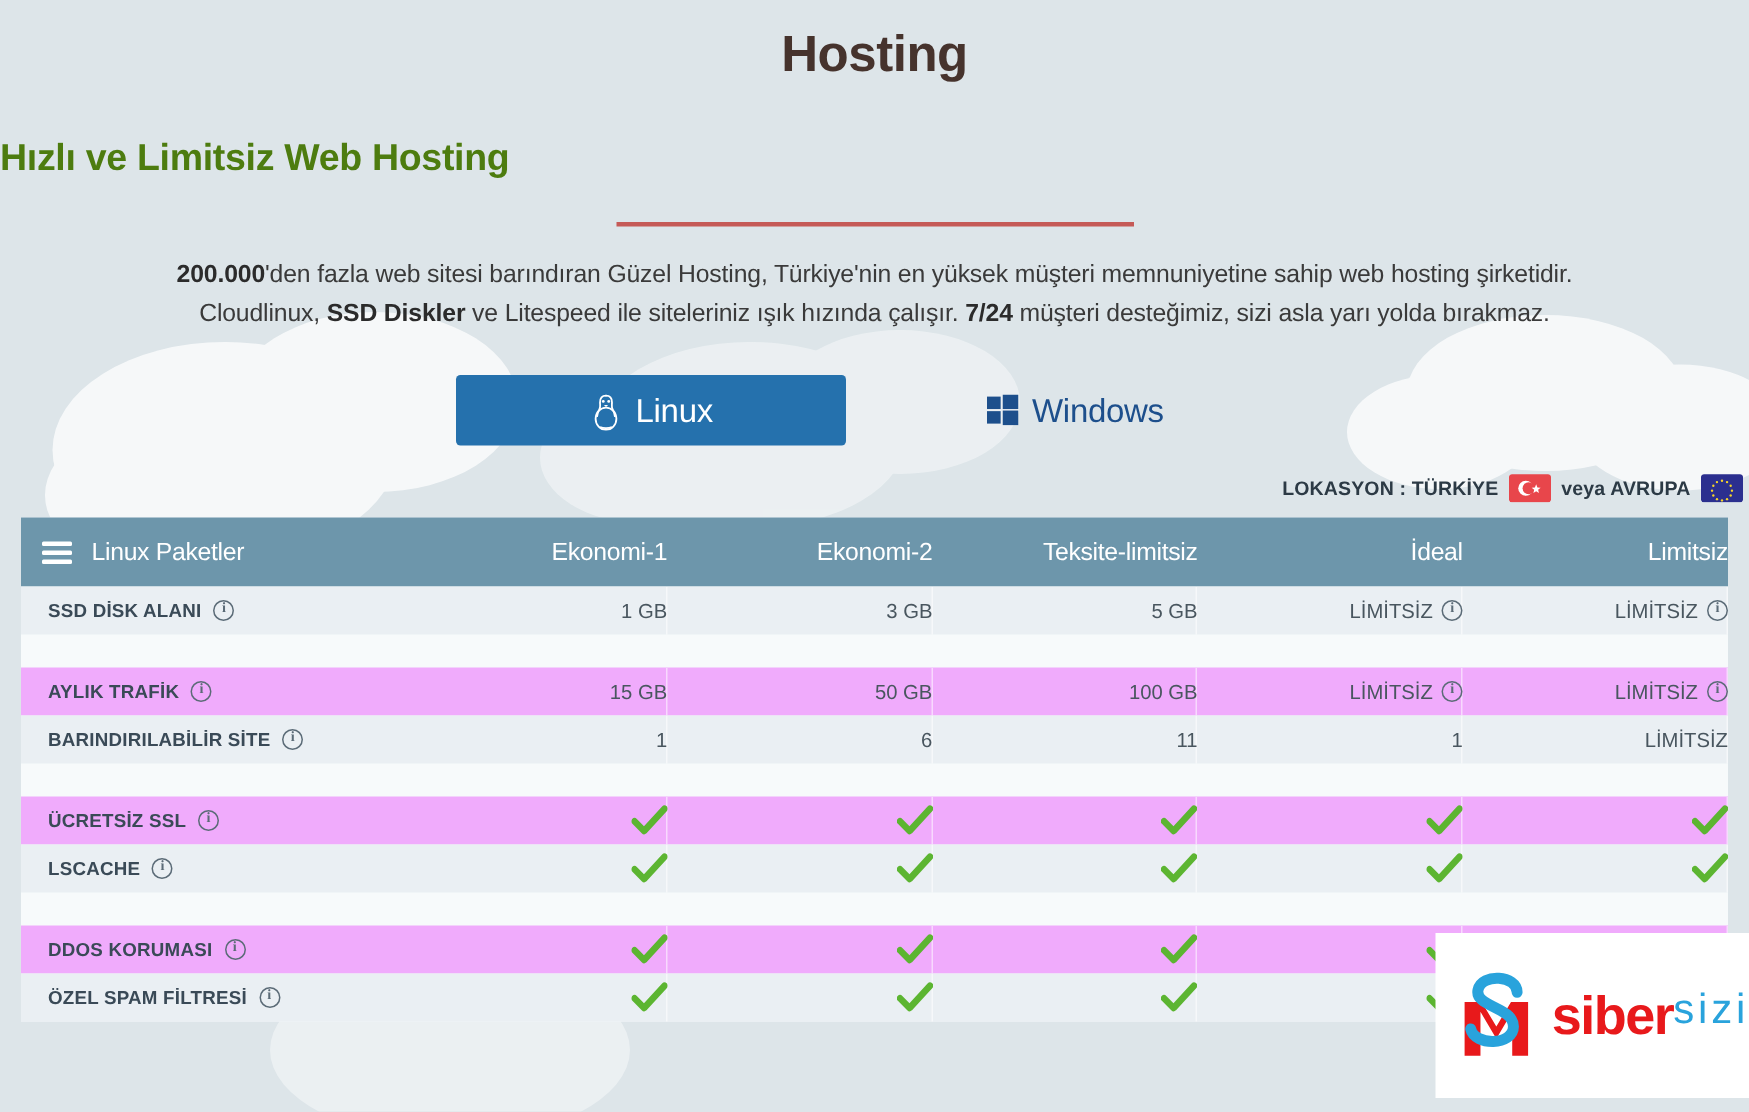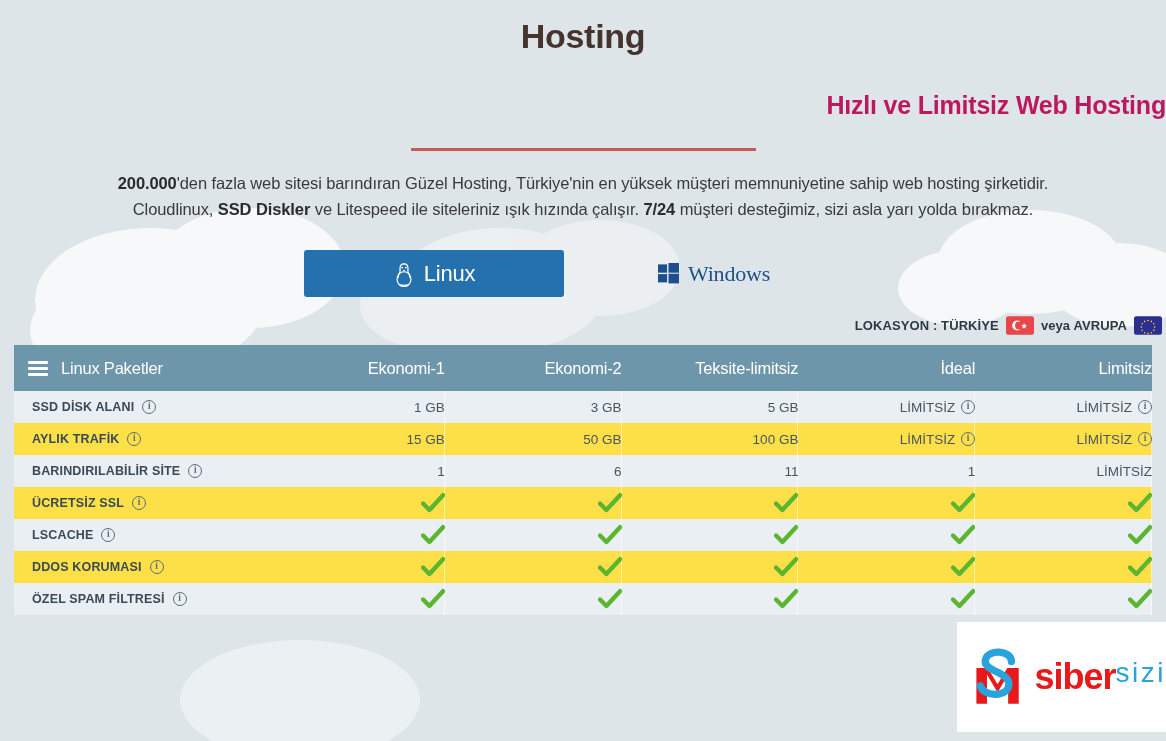--- a/index.html
+++ b/index.html
@@ -37,24 +37,24 @@
     text-align: center;
     font-size: 34px;
     font-weight: bold;
     color: #46332d;
     letter-spacing: -0.3px;
     padding-top: 17px;
     line-height: 1.15;
   }
 
   .hero-sub {
-    text-align: right;
+    text-align: left;
     font-size: 25px;
     font-weight: bold;
-    color: #be185d;
+    color: #4d7c0f;
     margin-top: 35px;
     letter-spacing: -0.2px;
   }
 
   .divider-wrap {
     display: flex;
     justify-content: center;
     margin-top: 28px;
   }
   .divider {
@@ -98,21 +98,21 @@
     gap: 9px;
     cursor: pointer;
     letter-spacing: -0.2px;
   }
 
   .btn-windows {
     background: transparent;
     border: none;
     color: #1d4f8c;
     font-size: 22px;
-    font-family: Liberation Serif, serif;
+    font-family: Liberation Sans, sans-serif;
     display: flex;
     align-items: center;
     gap: 9px;
     cursor: pointer;
     margin-left: 82px;
     letter-spacing: -0.2px;
   }
 
   
   .loc-row {
@@ -178,21 +178,21 @@
 
   .c-data { width: 176.8px; gap: 6px; }
 
   .thead .c-label {
     padding-left: 14px;
     gap: 13px;
   }
 
   .tbody .trow { height: 32px; }
   .tbody .trow.odd  { background: #eaeff3; }
-  .tbody .trow.even { background: #fde047; }
+  .tbody .trow.even { background: #f0abfc; margin-top: 22px; }
 
   .tbody .trow .c-label {
     font-weight: bold;
     font-size: 12.5px;
     color: #3a4a57;
     letter-spacing: 0.15px;
   }
 
   .tbody .trow .c-data { font-size: 13.5px; color: #49565f; }
 

